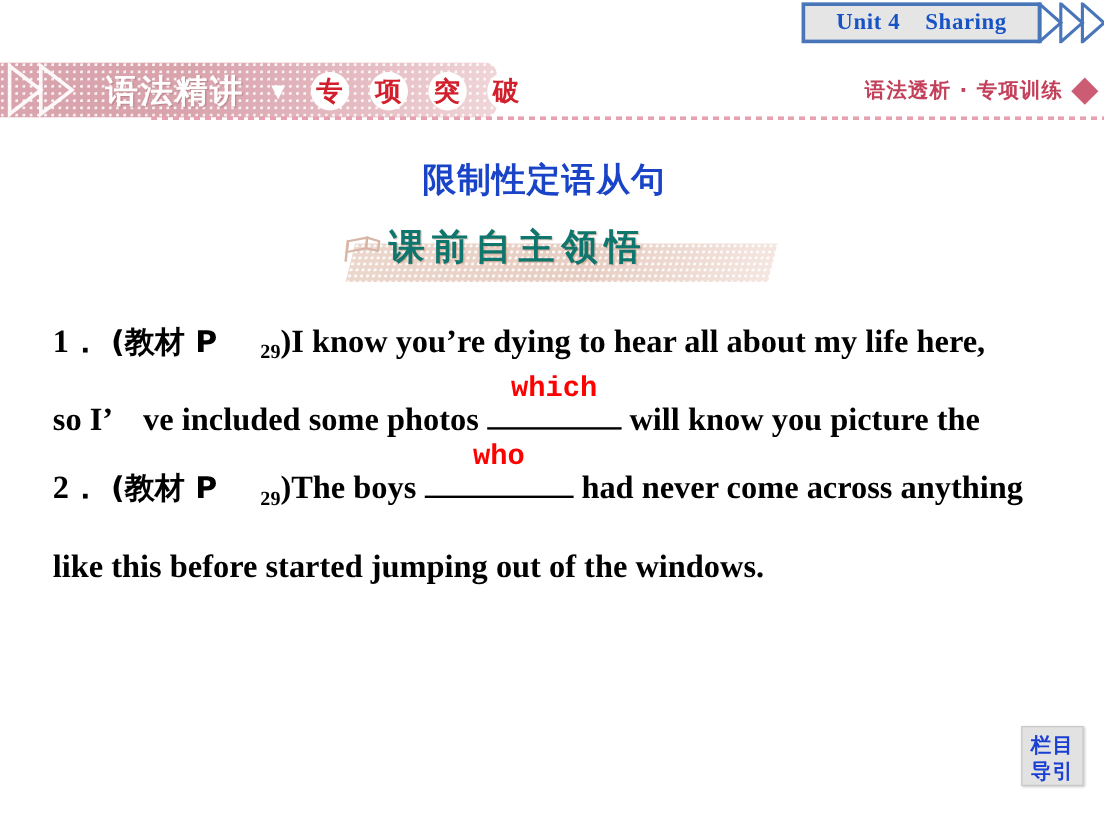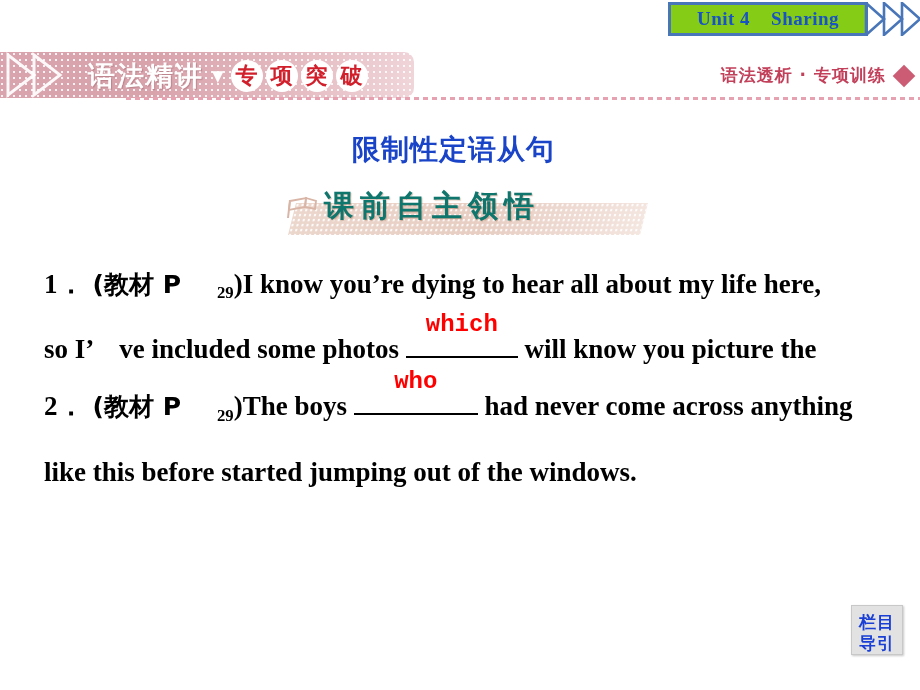--- a/index.html
+++ b/index.html
@@ -24,21 +24,21 @@
     height: 36px;
   }
   .unit-box {
     position: absolute;
     left: 0;
     top: 0;
     width: 200px;
     height: 34px;
     border: 3px solid #4876b8;
     box-sizing: border-box;
-    background: #84cc16;
+    background: #e5e5e5;
     display: flex;
     align-items: center;
     justify-content: center;
   }
   .unit-text {
     color: #1753c4;
     font-size: 19px;
     font-weight: bold;
     letter-spacing: 0.5px;
     font-family: "Liberation Serif", serif;
@@ -79,21 +79,21 @@
     width: 86px;
     height: 52px;
   }
   .banner-text {
     position: absolute;
     left: 88px;
     top: 4px;
     height: 40px;
     display: flex;
     align-items: center;
-    gap: 2px;
+    gap: 16px;
   }
   .bt-plain {
     color: #ffffff;
     font-size: 27px;
     font-weight: bold;
     letter-spacing: 2px;
     font-family: "DejaVu Sans", sans-serif;
     text-shadow: 1px 1px 1px rgba(150,90,100,0.45);
   }
   .bt-dot {

